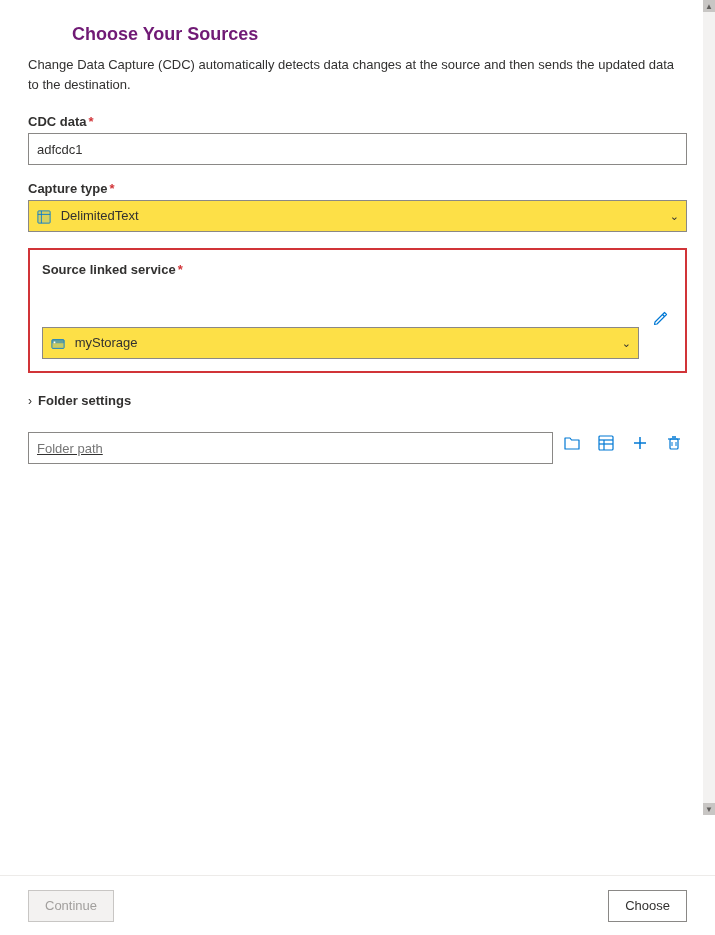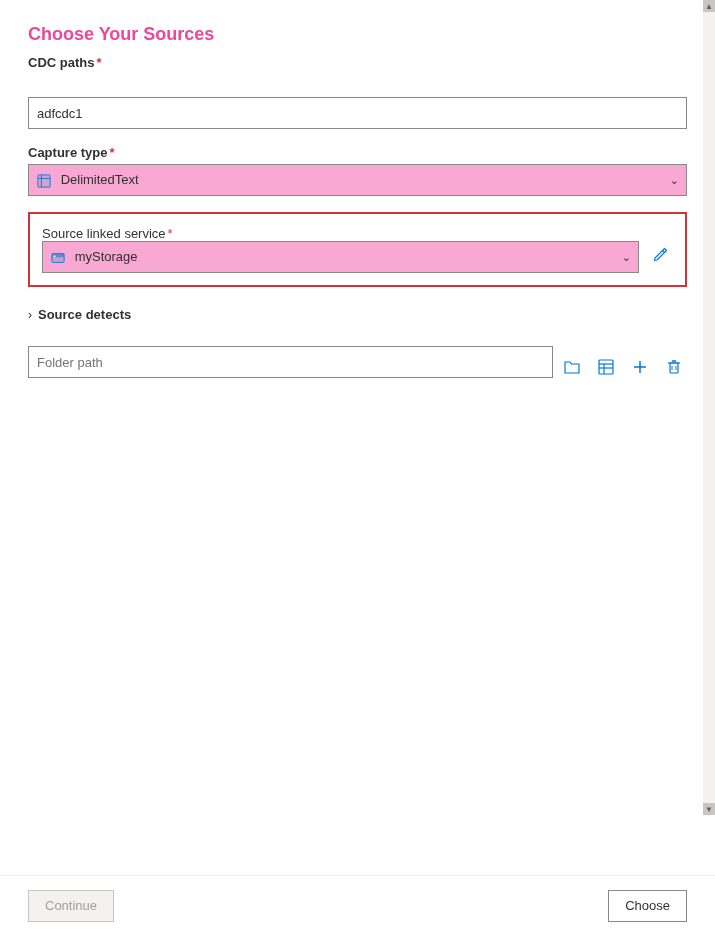--- a/index.html
+++ b/index.html
@@ -76,21 +76,22 @@
     .scrollbar-track {
       flex: 1;
       width: 12px;
       background: #f3f2f1;
     }
 
     .page-title {
       font-size: 18px;
       font-weight: 600;
       margin-bottom: 10px;
-      color: #ec4899;
+      color: #701a75;
+      margin-left: 44px;
     }
 
     .description {
       font-size: 13px;
       color: #323130;
       margin-bottom: 20px;
       line-height: 1.5;
     }
 
     .form-group {
@@ -112,21 +113,20 @@
 
     .form-input {
       width: 100%;
       height: 32px;
       border: 1px solid #8a8886;
       padding: 0 8px;
       font-size: 13px;
       color: #323130;
       outline: none;
       background: #fff;
-      margin-top: 23px;
     }
 
     .select-wrapper {
       position: relative;
       width: 100%;
     }
 
     .select-chevron {
       position: absolute;
       right: 8px;
@@ -137,50 +137,52 @@
       font-size: 11px;
     }
 
     .select-display {
       width: 100%;
       height: 32px;
       border: 1px solid #8a8886;
       padding: 15px 8px;
       font-size: 13px;
       color: #323130;
-      background: #f9a8d4;
+      background: #fde047;
       cursor: pointer;
       display: flex;
       align-items: center;
       justify-content: space-between;
       user-select: none;
     }
 
     .source-linked-section {
       border: 2px solid #d13438;
       padding: 12px;
       margin-bottom: 16px;
     }
 
     .source-linked-label {
       font-size: 13px;
-      font-weight: 400;
+      font-weight: 700;
+      margin-bottom: 6px;
       color: #323130;
       display: block;
     }
 
     .linked-select-row {
       display: flex;
       align-items: center;
       gap: 8px;
     }
 
     .linked-select-wrapper {
       position: relative;
       flex: 1;
+      margin-top: 44px;
     }
 
     .edit-icon {
       color: #0078d4;
       cursor: pointer;
       font-size: 16px;
       padding: 4px;
     }
 
     .source-settings-row {
@@ -205,22 +207,23 @@
 
     .folder-paths-label {
       font-size: 13px;
       font-weight: 600;
       margin-bottom: 8px;
       display: block;
     }
 
     .folder-path-row {
       display: flex;
-      align-items: flex-end;
+      align-items: flex-start;
       gap: 6px;
+      text-decoration: underline;
     }
 
     .folder-path-input {
       flex: 1;
       height: 32px;
       border: 1px solid #8a8886;
       padding: 0 8px;
       font-size: 13px;
       color: #a19f9d;
       background: #fff;
@@ -289,24 +292,25 @@
       vertical-align: middle;
     }
   </style>
 </head>
 <body>
 
 <div class="dialog">
   <div class="dialog-content">
 
     <h1 class="page-title">Choose Your Sources</h1>
+    <p class="description">Change Data Capture (CDC) automatically detects data changes at the source and then sends the updated data to the destination.</p>
 
     <div class="form-group">
       <label class="form-label">
-        <span>CDC paths</span><span class="required-star">*</span>
+        <span>CDC data</span><span class="required-star">*</span>
       </label>
       <input class="form-input" type="text" value="adfcdc1" style="">
     </div>
 
     <div class="form-group">
       <label class="form-label">
         <span>Capture type</span><span class="required-star">*</span>
       </label>
       <div class="select-wrapper">
         <div class="select-display">
@@ -347,21 +351,21 @@
           <svg width="18" height="18" viewBox="0 0 18 18">
             <path d="M13.5 2.5L15.5 4.5L6 14L3.5 14.5L4 12L13.5 2.5Z" fill="none" stroke="#0078d4" stroke-width="1.2" stroke-linejoin="round"></path>
             <path d="M11.5 4.5L13.5 6.5" stroke="#0078d4" stroke-width="1.2"></path>
           </svg>
         </span>
       </div>
     </div>
 
     <div class="source-settings-row">
       <span class="chevron-right">›</span>
-      <span class="source-settings-label">Source detects</span>
+      <span class="source-settings-label">Folder settings</span>
     </div>
 
     <div>
       <div class="folder-path-row">
         <input class="folder-path-input" type="text" placeholder="Folder path" style="">
         <div class="folder-icons">
           <button class="folder-icon-btn" title="Browse">
             <svg width="18" height="18" viewBox="0 0 18 18">
               <path d="M2 4h5l1.5 2H16v9H2V4z" fill="none" stroke="#0078d4" stroke-width="1.2" stroke-linejoin="round"></path>
             </svg>

